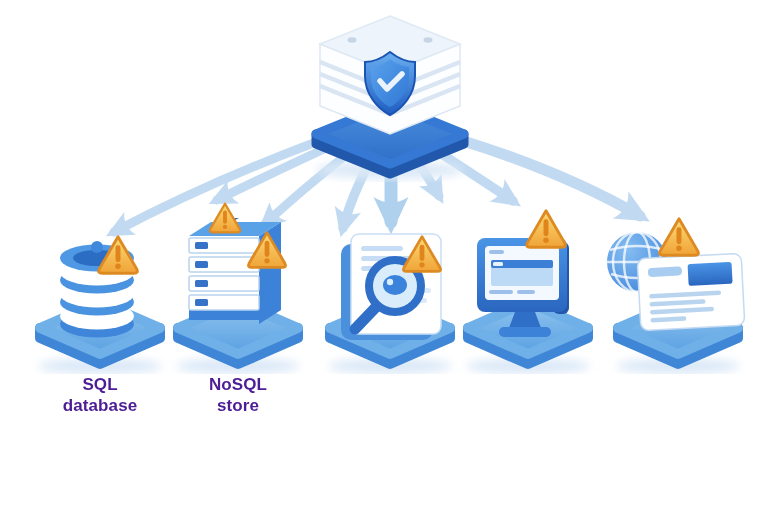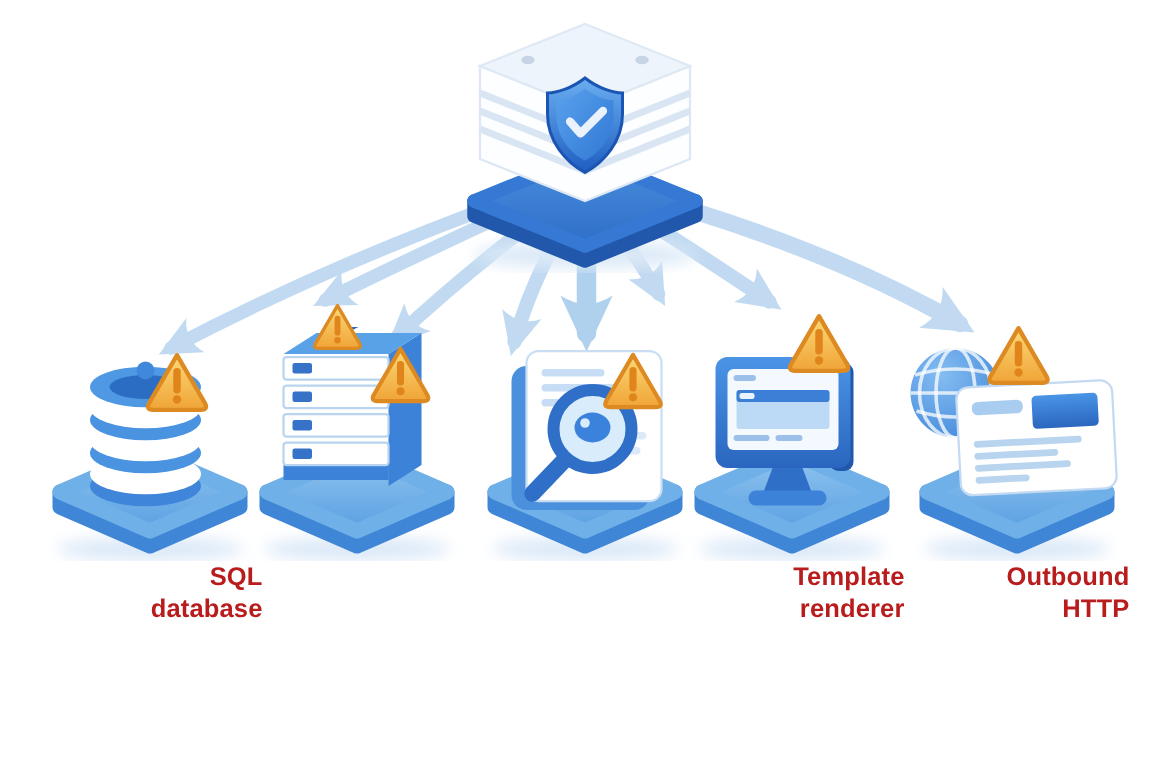--- a/index.html
+++ b/index.html
@@ -6,22 +6,22 @@
   .canvas{
     position:relative;width:768px;height:512px;overflow:hidden;
     background:#ffffff;margin:0 auto;
     font-family:"Liberation Sans", sans-serif;
   }
   .arrows{position:absolute;left:0;top:0;z-index:1;}
   .hub{position:absolute;left:300px;top:10px;width:180px;height:172px;z-index:3;}
   .node{position:absolute;top:198px;width:150px;height:176px;z-index:2;}
   .node-label{
     position:absolute;top:374px;width:150px;z-index:2;
-    text-align:right;font-weight:bold;font-size:17px;line-height:1.24;
-    color:#b91c1c;white-space:pre-line;letter-spacing:.1px;
+    text-align:center;font-weight:bold;font-size:17px;line-height:1.24;
+    color:#4c1d95;white-space:pre-line;letter-spacing:.1px;
   }
   .n1{left:25px}.n2{left:163px}.n3{left:315px}.n4{left:453px}.n5{left:603px}
 </style>
 </head>
 <body>
 
 <div class="canvas">
 
   <svg class="arrows" width="768" height="512" viewBox="0 0 768 512">
     <defs>
@@ -150,20 +150,22 @@
         <rect x="26" y="97" width="70" height="15" rx="2" fill="#ffffff" stroke="#b9d4ee" stroke-width="1.5"></rect>
         <rect x="32" y="44" width="13" height="7" rx="1.5" fill="#3572c8"></rect>
         <rect x="32" y="63" width="13" height="7" rx="1.5" fill="#3572c8"></rect>
         <rect x="32" y="82" width="13" height="7" rx="1.5" fill="#3572c8"></rect>
         <rect x="32" y="101" width="13" height="7" rx="1.5" fill="#3572c8"></rect>
       </g>
     </g>
     <use href="#warnSym" x="44" y="2" width="36" height="36"></use>
     <use href="#warnSym" x="82" y="30" width="44" height="44"></use>
   </svg>
+  <div class="node-label n2">NoSQL
+store</div>
 
   <svg class="node n3" viewBox="0 0 150 176">
     <ellipse cx="75" cy="168" rx="62" ry="8" fill="#dce9f8" filter="url(#soft)"></ellipse>
     <g>
       <polygon points="15,130 15,140 75,166 135,140 135,130 75,156" fill="url(#platSide)" stroke="#3f86d6" stroke-width="10" stroke-linejoin="round"></polygon>
       <polygon points="75,104 135,130 75,156 15,130" fill="url(#platTop)" stroke="#6fb0e8" stroke-width="10" stroke-linejoin="round"></polygon>
     </g>
     <g>
       <rect x="26" y="46" width="92" height="96" rx="10" fill="#4a90dd"></rect>
       <rect x="36" y="36" width="90" height="100" rx="8" fill="#ffffff" stroke="#c9def4" stroke-width="1.5"></rect>
@@ -194,22 +196,20 @@
       <rect x="38" y="62" width="62" height="26" rx="2" fill="#bcd9f6"></rect>
       <rect x="38" y="62" width="62" height="8" rx="2" fill="#3b7fd6"></rect>
       <rect x="40" y="64" width="10" height="4" rx="1.5" fill="#e9f3fd"></rect>
       <rect x="36" y="92" width="24" height="4" rx="2" fill="#9cc0ea"></rect>
       <rect x="64" y="92" width="18" height="4" rx="2" fill="#9cc0ea"></rect>
       <polygon points="62,114 82,114 88,130 56,130" fill="#2f6fc8"></polygon>
       <rect x="46" y="129" width="52" height="10" rx="5" fill="#3b82d8"></rect>
     </g>
     <use href="#warnSym" x="70" y="8" width="46" height="46"></use>
   </svg>
-  <div class="node-label n4">Template
-renderer</div>
 
   <svg class="node n5" viewBox="0 0 150 176">
     <ellipse cx="75" cy="168" rx="62" ry="8" fill="#dce9f8" filter="url(#soft)"></ellipse>
     <g>
       <polygon points="15,130 15,140 75,166 135,140 135,130 75,156" fill="url(#platSide)" stroke="#3f86d6" stroke-width="10" stroke-linejoin="round"></polygon>
       <polygon points="75,104 135,130 75,156 15,130" fill="url(#platTop)" stroke="#6fb0e8" stroke-width="10" stroke-linejoin="round"></polygon>
     </g>
     <g>
       <circle cx="34" cy="64" r="30" fill="url(#globeGrad)"></circle>
       <g stroke="rgba(255,255,255,0.75)" stroke-width="2.4" fill="none">
@@ -224,16 +224,14 @@
       <rect x="36" y="58" width="104" height="72" rx="8" fill="#ffffff" stroke="#c3daf2" stroke-width="1.5"></rect>
       <rect x="46" y="68" width="34" height="9" rx="4" fill="#a9cdf0"></rect>
       <rect x="86" y="66" width="44" height="22" rx="3" fill="url(#monGrad)"></rect>
       <rect x="46" y="94" width="72" height="4.5" rx="2.2" fill="#b9d4ef"></rect>
       <rect x="46" y="102" width="56" height="4.5" rx="2.2" fill="#b9d4ef"></rect>
       <rect x="46" y="110" width="64" height="4.5" rx="2.2" fill="#b9d4ef"></rect>
       <rect x="46" y="118" width="36" height="4.5" rx="2.2" fill="#b9d4ef"></rect>
     </g>
     <use href="#warnSym" x="53" y="16" width="46" height="46"></use>
   </svg>
-  <div class="node-label n5">Outbound
-HTTP</div>
 
 </div>
 
 </body></html>

